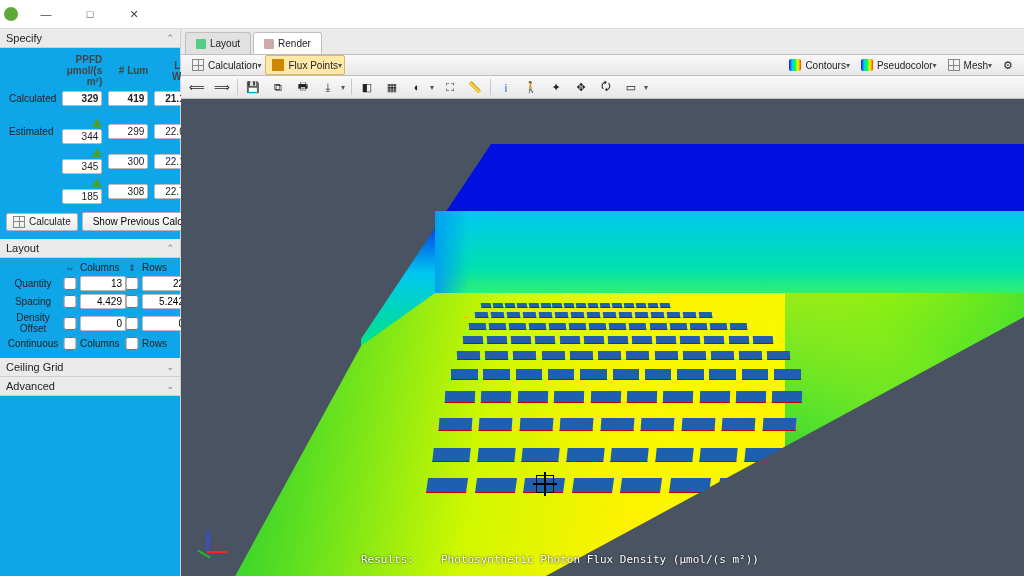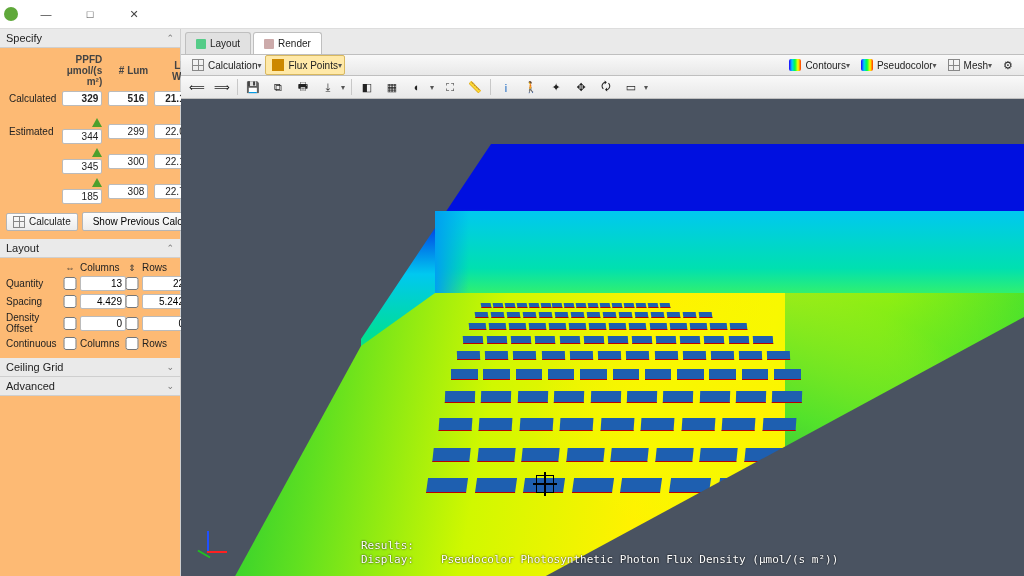--- a/index.html
+++ b/index.html
@@ -1,37 +1,37 @@
 <!DOCTYPE html>
 <html><head>
 <meta charset="utf-8">
 <style>
 html,body{margin:0;padding:0;width:1024px;height:576px;font-family:"Segoe UI",Arial,sans-serif;font-size:11px;color:#222;background:#f0f0f0;overflow:hidden}
 .titlebar{height:28px;background:#fff;display:flex;align-items:center;padding:0 4px;border-bottom:1px solid #ddd}
 .titlebar .logo{width:14px;height:14px;background:#5fa83a;border-radius:50%;margin-right:6px}
 .titlebar .title{flex:1;font-size:11px;color:#333}
 .winbtn{width:44px;height:26px;display:flex;align-items:center;justify-content:center;color:#444}
 .body{display:flex;height:548px}
-.sidebar{width:180px;background:#fdba74;border-right:1px solid #cfcfcf;display:flex;flex-direction:column}
+.sidebar{width:180px;background:#0ea5e9;border-right:1px solid #cfcfcf;display:flex;flex-direction:column}
 .panel-hdr{background:#eaeaea;border-bottom:1px solid #cfcfcf;padding:3px 6px;display:flex;align-items:center;cursor:pointer}
 .panel-hdr .exp{margin-left:auto;color:#777;font-size:9px}
 .panel-body{padding:4px 6px 8px 6px}
 .tbl{width:100%;border-collapse:collapse;font-size:10px}
 .tbl th,.tbl td{padding:2px 3px;text-align:right}
 .tbl th{font-weight:bold;color:#444;border:none}
 .tbl td.rowlbl{text-align:left}
 .valbox{display:inline-block;min-width:32px;border:1px solid #bbb;background:#fff;padding:1px 3px;text-align:right;border-radius:2px;font-size:10px}
 .valbox.bold{font-weight:bold}
 .projbtn{width:12px;height:12px;border:1px solid #8ab867;background:#dbeccf;border-radius:2px;display:inline-block;vertical-align:middle}
 .tri{width:0;height:0;border-left:5px solid transparent;border-right:5px solid transparent;border-bottom:9px solid #4da02c;display:inline-block}
 .calc-row{display:flex;gap:4px;margin-top:6px;align-items:center}
 .btn{border:1px solid #b5b5b5;background:linear-gradient(#fdfdfd,#ececec);padding:2px 6px;border-radius:2px;cursor:pointer;display:flex;align-items:center;gap:4px;font-size:10px}
 select.btn{height:19px;font-size:10px}
 .layout-grid{display:grid;grid-template-columns:54px 14px 42px 14px 42px 14px;row-gap:3px;column-gap:3px;align-items:center;font-size:10px}
-.layout-grid .lbl{text-align:left}
+.layout-grid .lbl{text-align:center}
 .arrow-icn{font-size:9px;color:#333;text-align:center}
 .inp{width:38px;border:1px solid #bbb;background:#fff;padding:1px 3px;font-size:10px;text-align:right;border-radius:2px}
 input[type=checkbox]{margin:0;vertical-align:middle}
 .main{flex:1;display:flex;flex-direction:column;background:#4a5361}
 .tabbar{height:22px;background:#eaeaea;border-bottom:1px solid #bfbfbf;display:flex;padding-top:3px;padding-left:4px}
 .tab{padding:2px 10px;border:1px solid #bfbfbf;border-bottom:none;background:#e1e1e1;margin-right:2px;font-size:10px;border-radius:3px 3px 0 0;display:flex;align-items:center;gap:4px;cursor:pointer}
 .tab.active{background:#fff}
 .tab .icn{width:10px;height:10px;background:#5c8; border-radius:1px}
 .toolbar{height:20px;background:linear-gradient(#f9f9f9,#e8e8e8);border-bottom:1px solid #bfbfbf;display:flex;align-items:center;padding:0 4px;gap:1px}
 .toolbar.sub{height:22px}
@@ -100,21 +100,21 @@
           <th># Lum</th>
           <th>
                 <div>LPD</div>
                 <div>W/ft²</div>
               </th>
           <th></th>
         </tr>
         <tr>
           <td class="rowlbl">Calculated</td>
           <td><span class="valbox bold">329</span></td>
-          <td><span class="valbox bold">516</span></td>
+          <td><span class="valbox bold">419</span></td>
           <td><span class="valbox bold">21.13</span></td>
           <td><span class="projbtn"></span></td>
         </tr>
         <tr>
               <td colspan="5" style="height:4px"></td>
             </tr>
         <tr>
           <td class="rowlbl">Estimated</td>
           <td><span class="tri"></span> <span class="valbox">344</span></td>
           <td><span class="valbox">299</span></td>
@@ -392,21 +392,18 @@
       </div>
       <div class="cursor"></div>
       <div class="axis">
         <div class="z"></div>
         <div class="x"></div>
         <div class="y"></div>
       </div>
       <div class="statusbox">
         <div class="row">
             <span class="lbl">Results:</span>
-          </div>
-        <div class="row">
-            <span class="lbl">Display:</span>
-            <span>Pseudocolor Photosynthetic Photon Flux Density (μmol/(s m²))</span>
+            <span>Photosynthetic Photon Flux Density (μmol/(s m²))</span>
           </div>
       </div>
     </div>
   </div>
 </div>
 
 </body></html>

